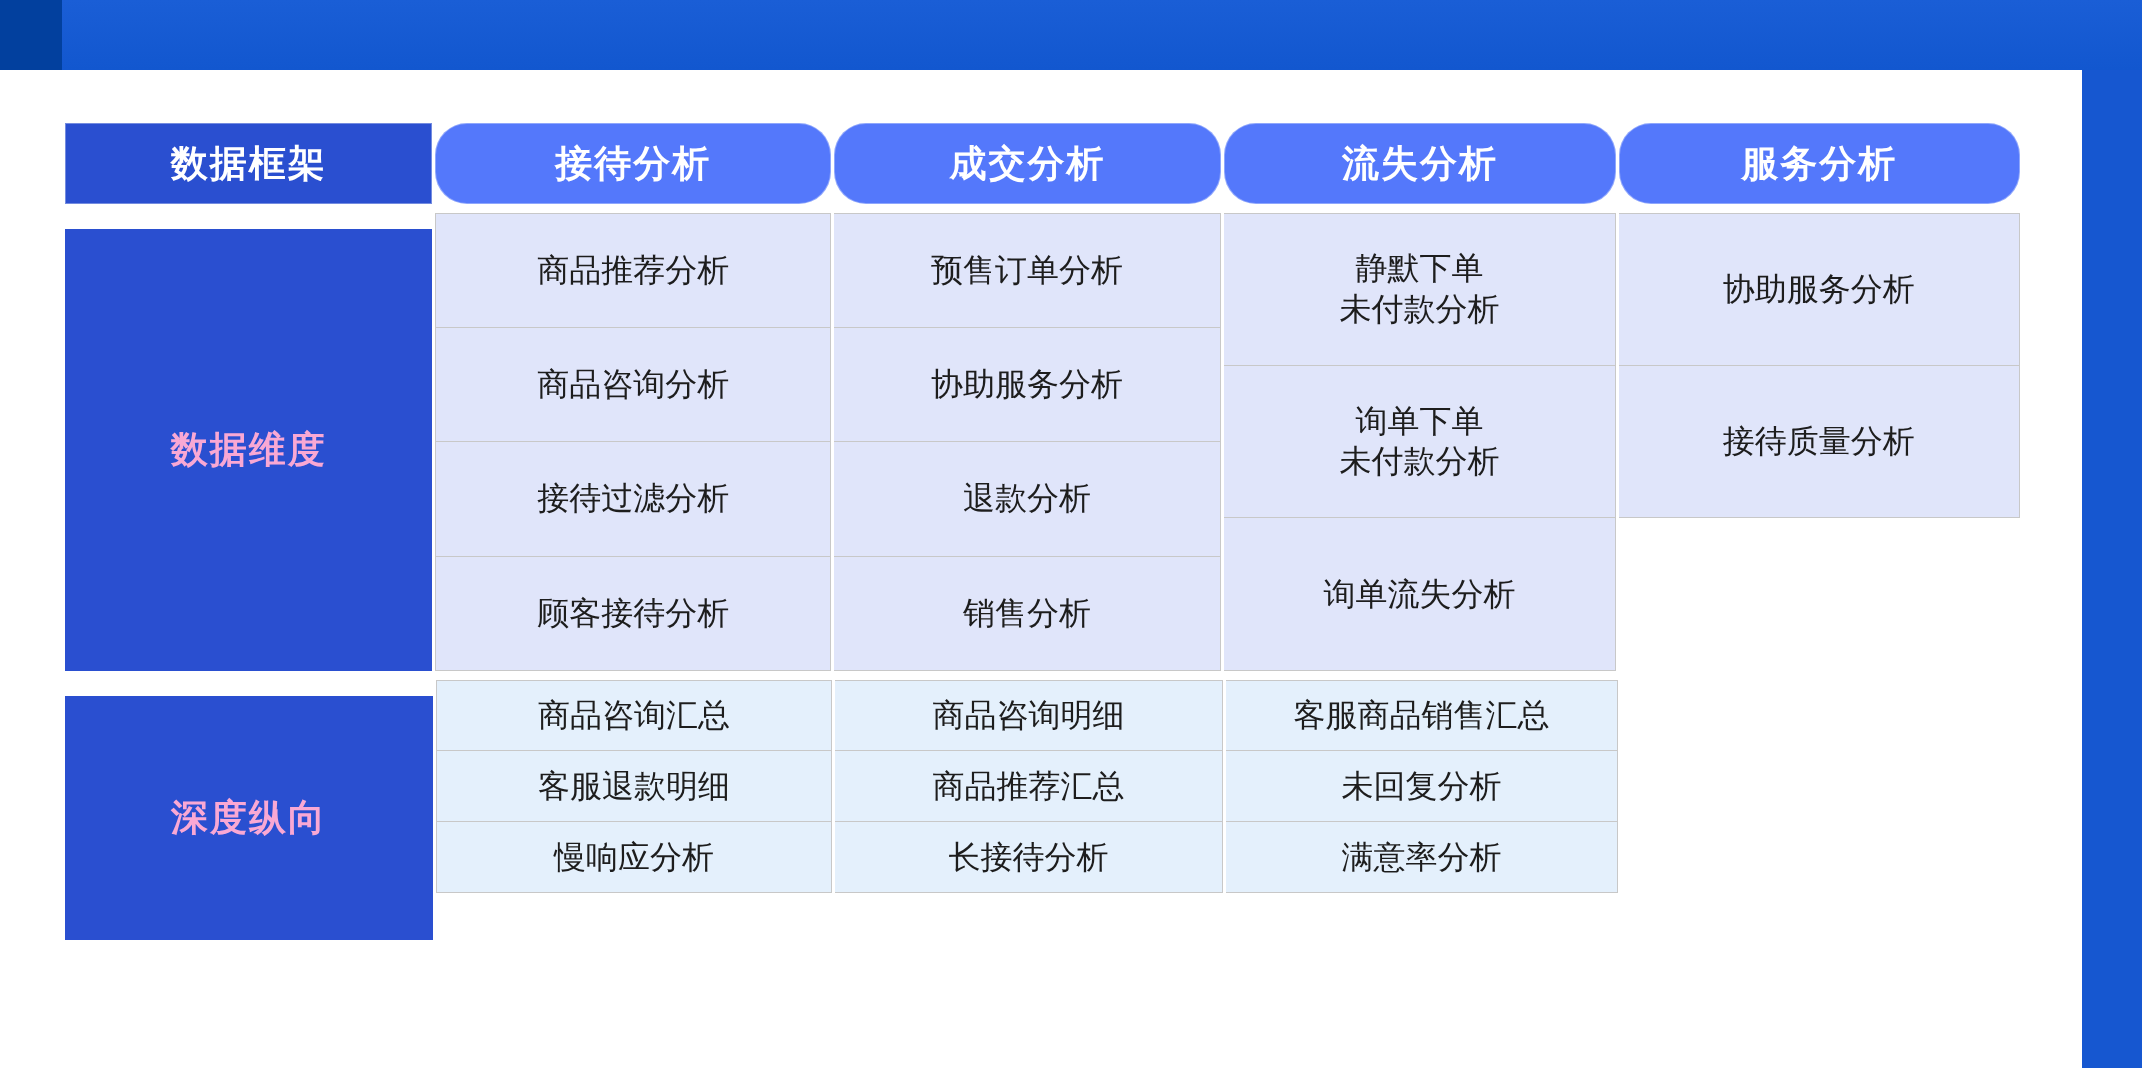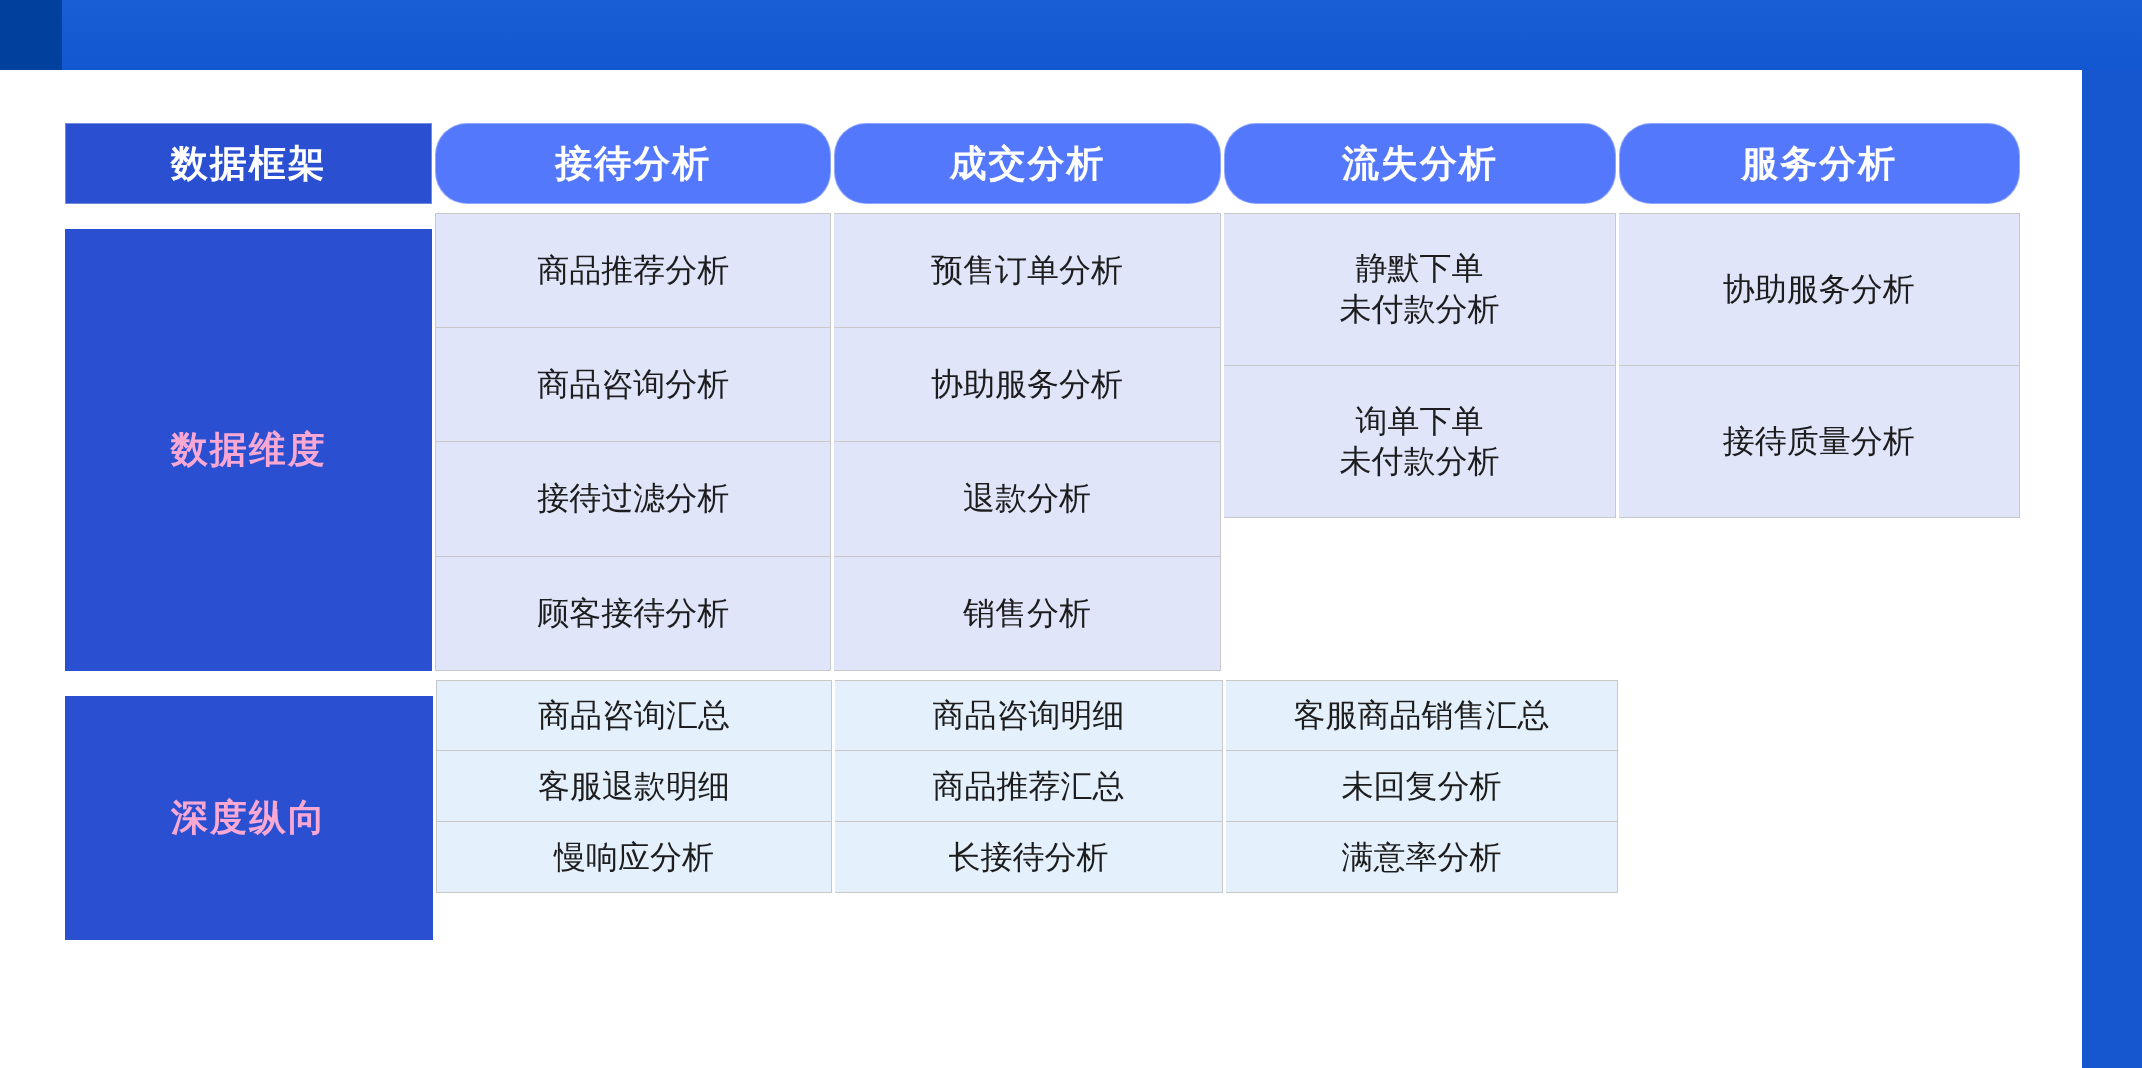--- a/index.html
+++ b/index.html
@@ -152,20 +152,21 @@
         <div class="cell h-4">协助服务分析</div>
         <div class="cell h-4">退款分析</div>
         <div class="cell h-4">销售分析</div>
       </div>
 
       <div class="col w-c3">
         <div class="cell h-3">静默下单
 未付款分析</div>
         <div class="cell h-3">询单下单
 未付款分析</div>
+        <div class="cell h-3">询单流失分析</div>
       </div>
 
       <div class="col w-c4">
         <div class="cell h-3">协助服务分析</div>
         <div class="cell h-3">接待质量分析</div>
       </div>
     </div>
 
     <div class="gap-8"></div>
 

